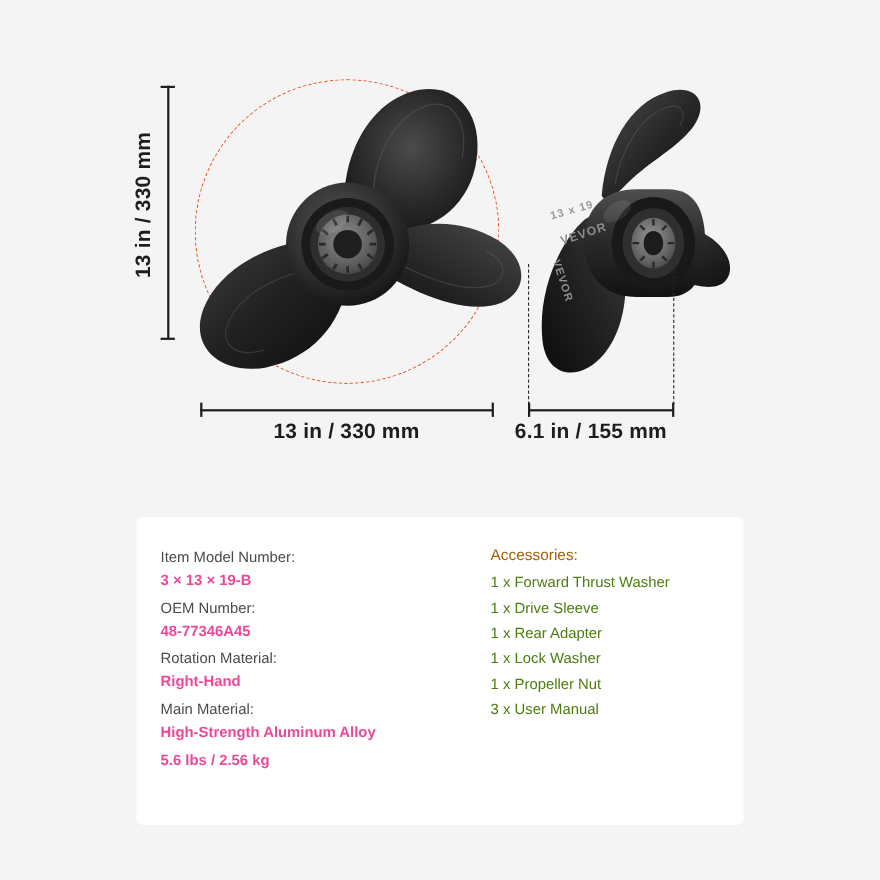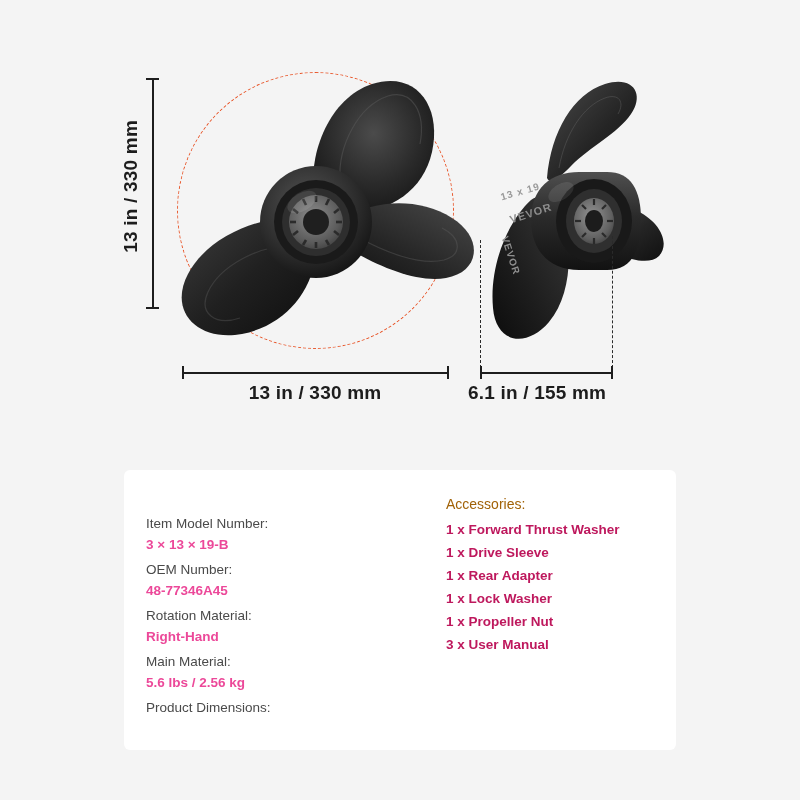--- a/index.html
+++ b/index.html
@@ -142,21 +142,21 @@
     top: 470px;
     width: 552px;
     height: 280px;
     background: #ffffff;
     border-radius: 6px;
   }
   .spec-cols {
     display: flex;
     padding: 24px 0 0 22px;
   }
-  .spec-col-left { width: 300px; margin-top: 17px; }
+  .spec-col-left { width: 300px; }
   .spec-col-right { width: 220px; }
 
   .spec-label {
     color: #4a4a4a;
     font-size: 13.5px;
     line-height: 21px;
     margin-top: 2px;
   }
   .spec-value {
     color: #ec4899;
@@ -165,23 +165,23 @@
     line-height: 21px;
     margin-bottom: 4px;
   }
   .acc-heading {
     color: #a16207;
     font-size: 14px;
     line-height: 21px;
     margin-bottom: 4px;
   }
   .acc-item {
-    color: #be185d;
+    color: #4d7c0f;
     font-size: 13.5px;
-    font-weight: 700;
+    font-weight: 400;
     line-height: 21px;
     margin-bottom: 2px;
   }
 </style>
 </head>
 <body>
 
 <div class="product-figure">
 
   <div class="rule rule-v" style="left:152px; top:78px; height:230px;"></div>
@@ -324,24 +324,24 @@
       <div class="spec-label">Item Model Number:</div>
       <div class="spec-value">3 × 13 × 19-B</div>
 
       <div class="spec-label">OEM Number:</div>
       <div class="spec-value">48-77346A45</div>
 
       <div class="spec-label">Rotation Material:</div>
       <div class="spec-value">Right-Hand</div>
 
       <div class="spec-label">Main Material:</div>
+      <div class="spec-value">High-Strength Aluminum Alloy</div>
 
       <div class="spec-value">5.6 lbs / 2.56 kg</div>
 
-      <div class="spec-label">Product Dimensions:</div>
     </div>
 
     <div class="spec-col-right">
       <div class="acc-heading">Accessories:</div>
       <div class="acc-item">1 x Forward Thrust Washer</div>
       <div class="acc-item">1 x Drive Sleeve</div>
       <div class="acc-item">1 x Rear Adapter</div>
       <div class="acc-item">1 x Lock Washer</div>
       <div class="acc-item">1 x Propeller Nut</div>
       <div class="acc-item">3 x User Manual</div>

